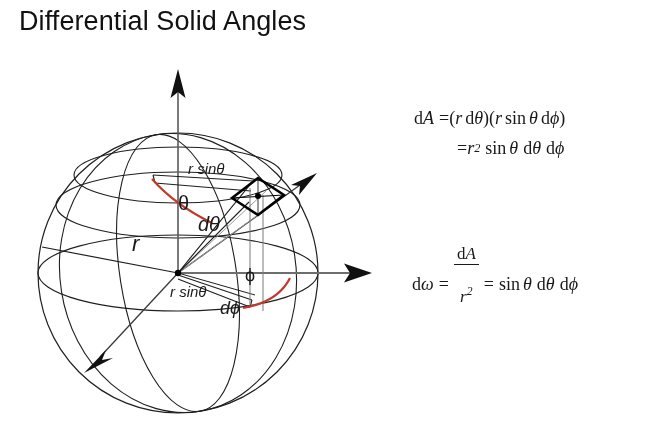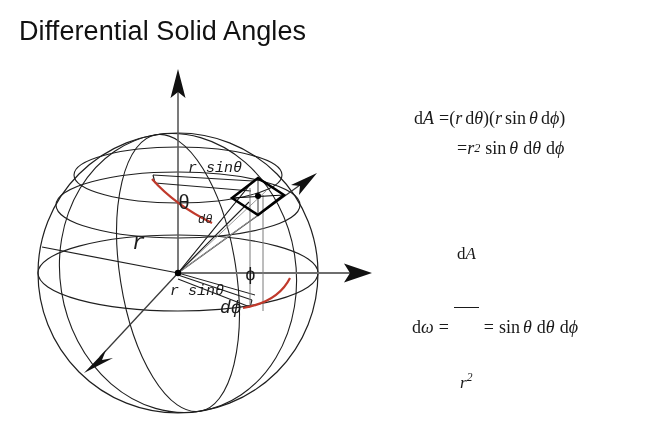--- a/index.html
+++ b/index.html
@@ -16,21 +16,21 @@
   }
   #page {
     position: relative;
     width: 661px;
     height: 440px;
     background: #ffffff;
   }
   #slide-title {
     position: absolute;
     left: 19px;
-    top: 16px;
+    top: 6px;
     font-family: "Liberation Sans", sans-serif;
     font-size: 27px;
     font-weight: 300;
     letter-spacing: 0.1px;
     color: #111111;
     white-space: nowrap;
   }
   #figure-panel {
     position: absolute;
     left: 0px;
@@ -86,21 +86,20 @@
     font-style: italic;
   }
   .frac {
     display: inline-flex;
     flex-direction: column;
     align-items: center;
     vertical-align: middle;
     margin: 0 5px;
     position: relative;
     top: -1px;
-    gap: 43px;
   }
   .frac .num {
     font-size: 17px;
     line-height: 19px;
     padding: 0 3px;
   }
   .frac .bar {
     width: 100%;
     height: 1px;
     background: #1a1a1a;
@@ -111,21 +110,21 @@
     line-height: 19px;
     padding: 16px 3px;
   }
   #diagram-svg {
     position: absolute;
     left: 0;
     top: 0;
   }
   .lbl {
     position: absolute;
-    font-family: Liberation Mono, monospace;
+    font-family: Liberation Sans, sans-serif;
     color: #1a1a1a;
     white-space: nowrap;
     pointer-events: none;
   }
 </style>
 </head>
 <body>
 
 <div id="page">
 
@@ -192,21 +191,21 @@
       <circle cx="258" cy="141" r="3" fill="#000000"></circle>
 
       <circle cx="178" cy="218" r="3.2" fill="#000000"></circle>
 
     </svg>
 
     <div class="lbl" style="left:132px; top:176px; font-size:22px; font-style:italic;">r</div>
 
     <div class="lbl" style="left:178px; top:137px; font-size:20px;">θ</div>
 
-    <div class="lbl" style="left:198px; top:158px; font-size:12px; font-style:italic;">dθ</div>
+    <div class="lbl" style="left:198px; top:158px; font-size:20px; font-style:italic;">dθ</div>
 
     <div class="lbl" style="left:245px; top:210px; font-size:18px;">ϕ</div>
 
     <div class="lbl" style="left:220px; top:243px; font-size:18px; font-style:italic;">dϕ</div>
 
     <div class="lbl" style="left:188px; top:105px; font-size:15px; font-style:italic;">r sinθ</div>
 
     <div class="lbl" style="left:170px; top:228px; font-size:15px; font-style:italic;">r sinθ</div>
 
   </div>

